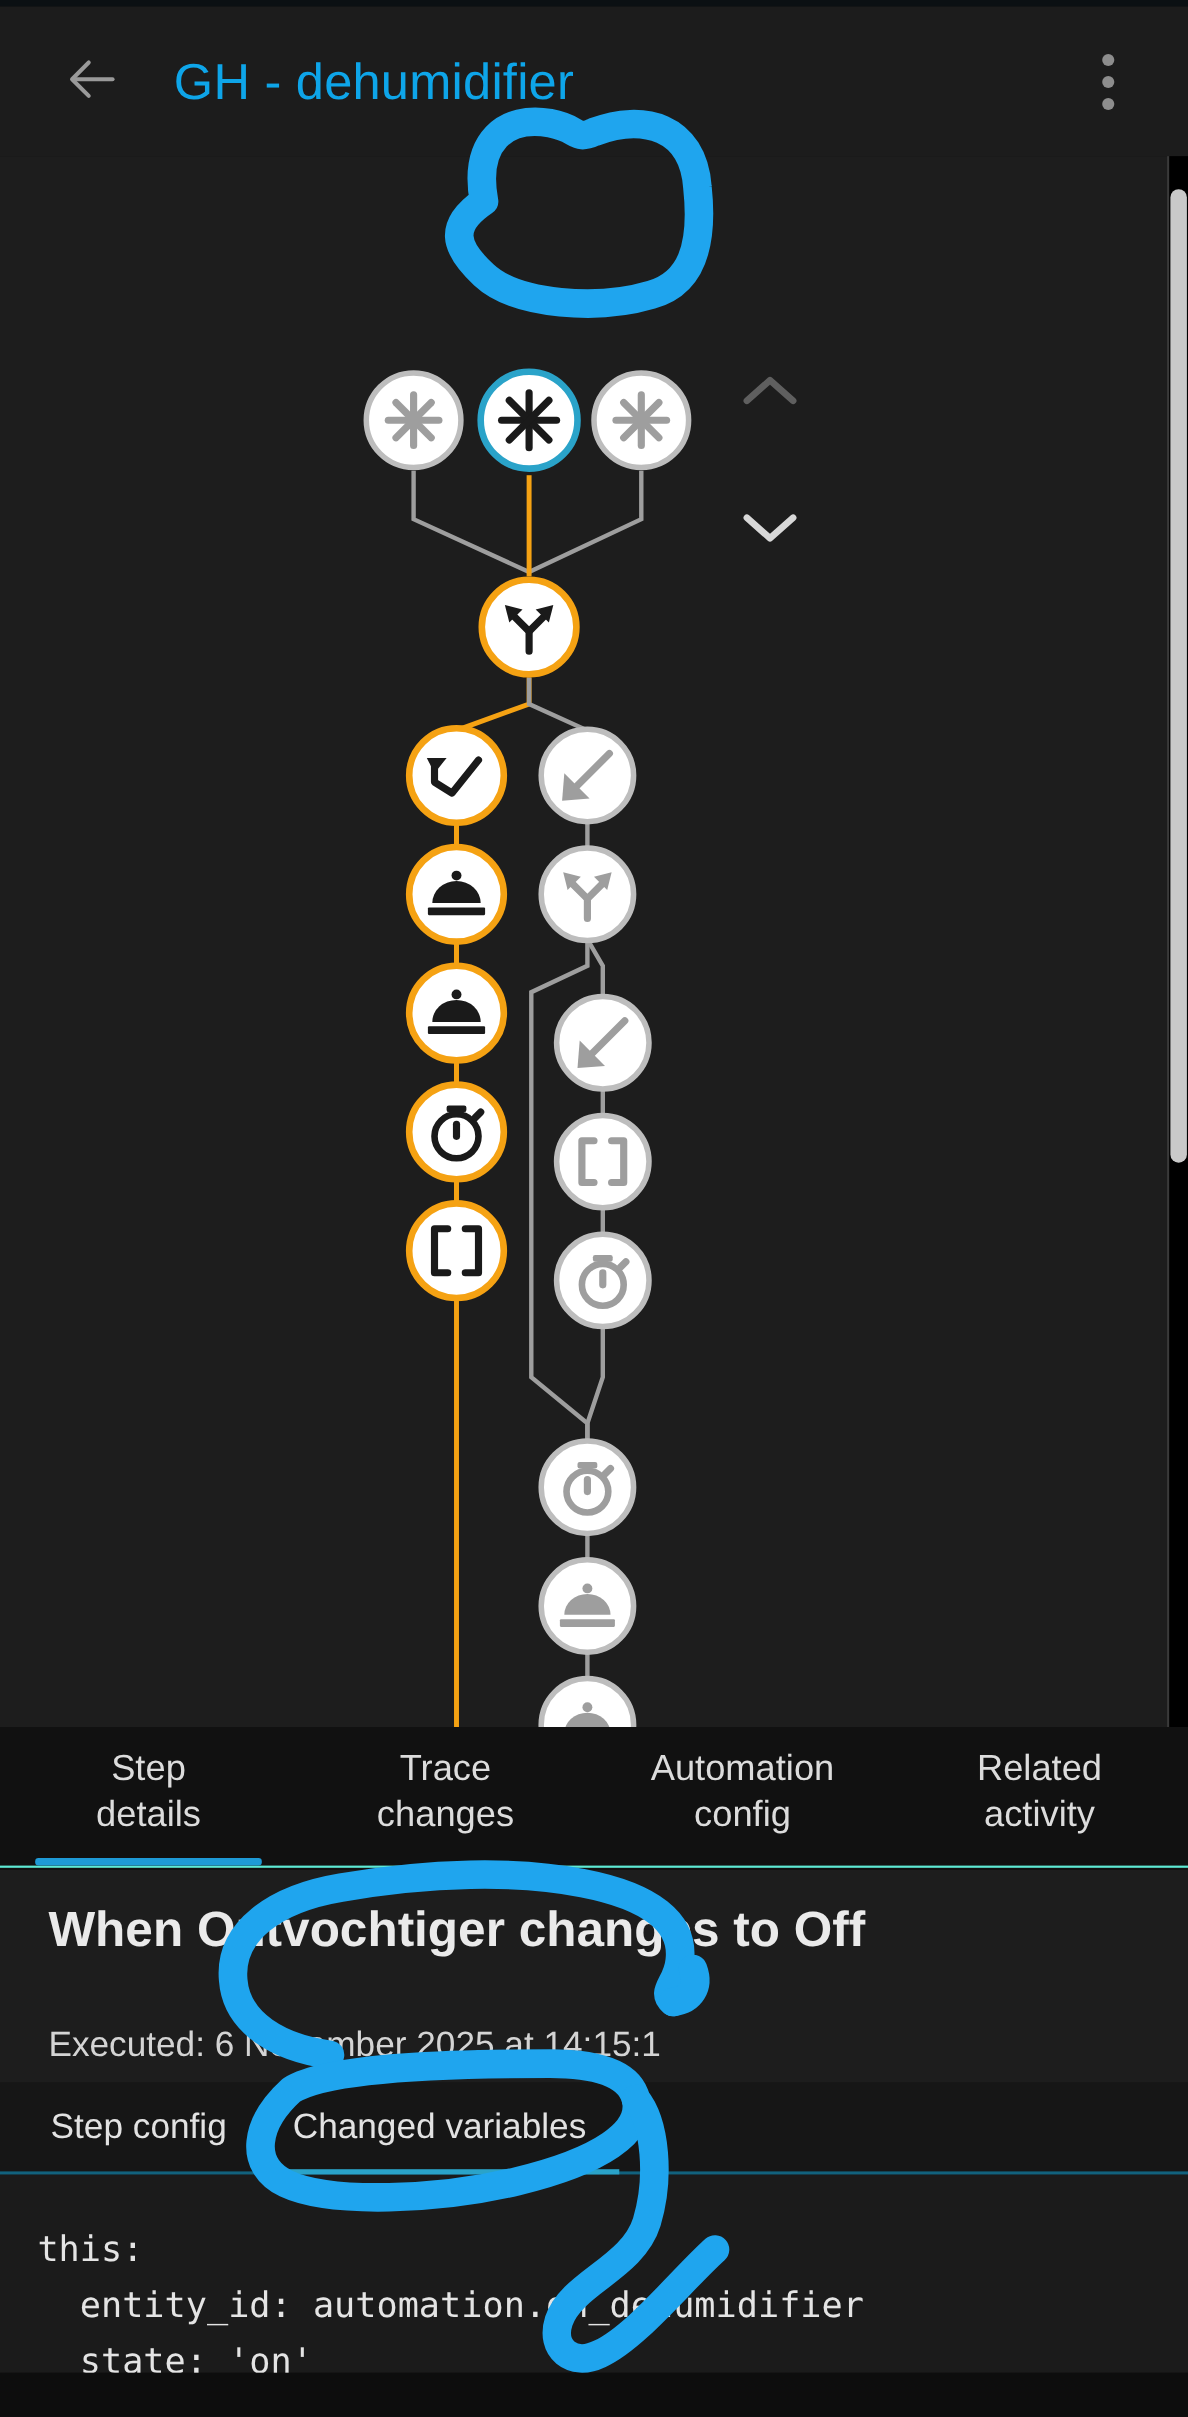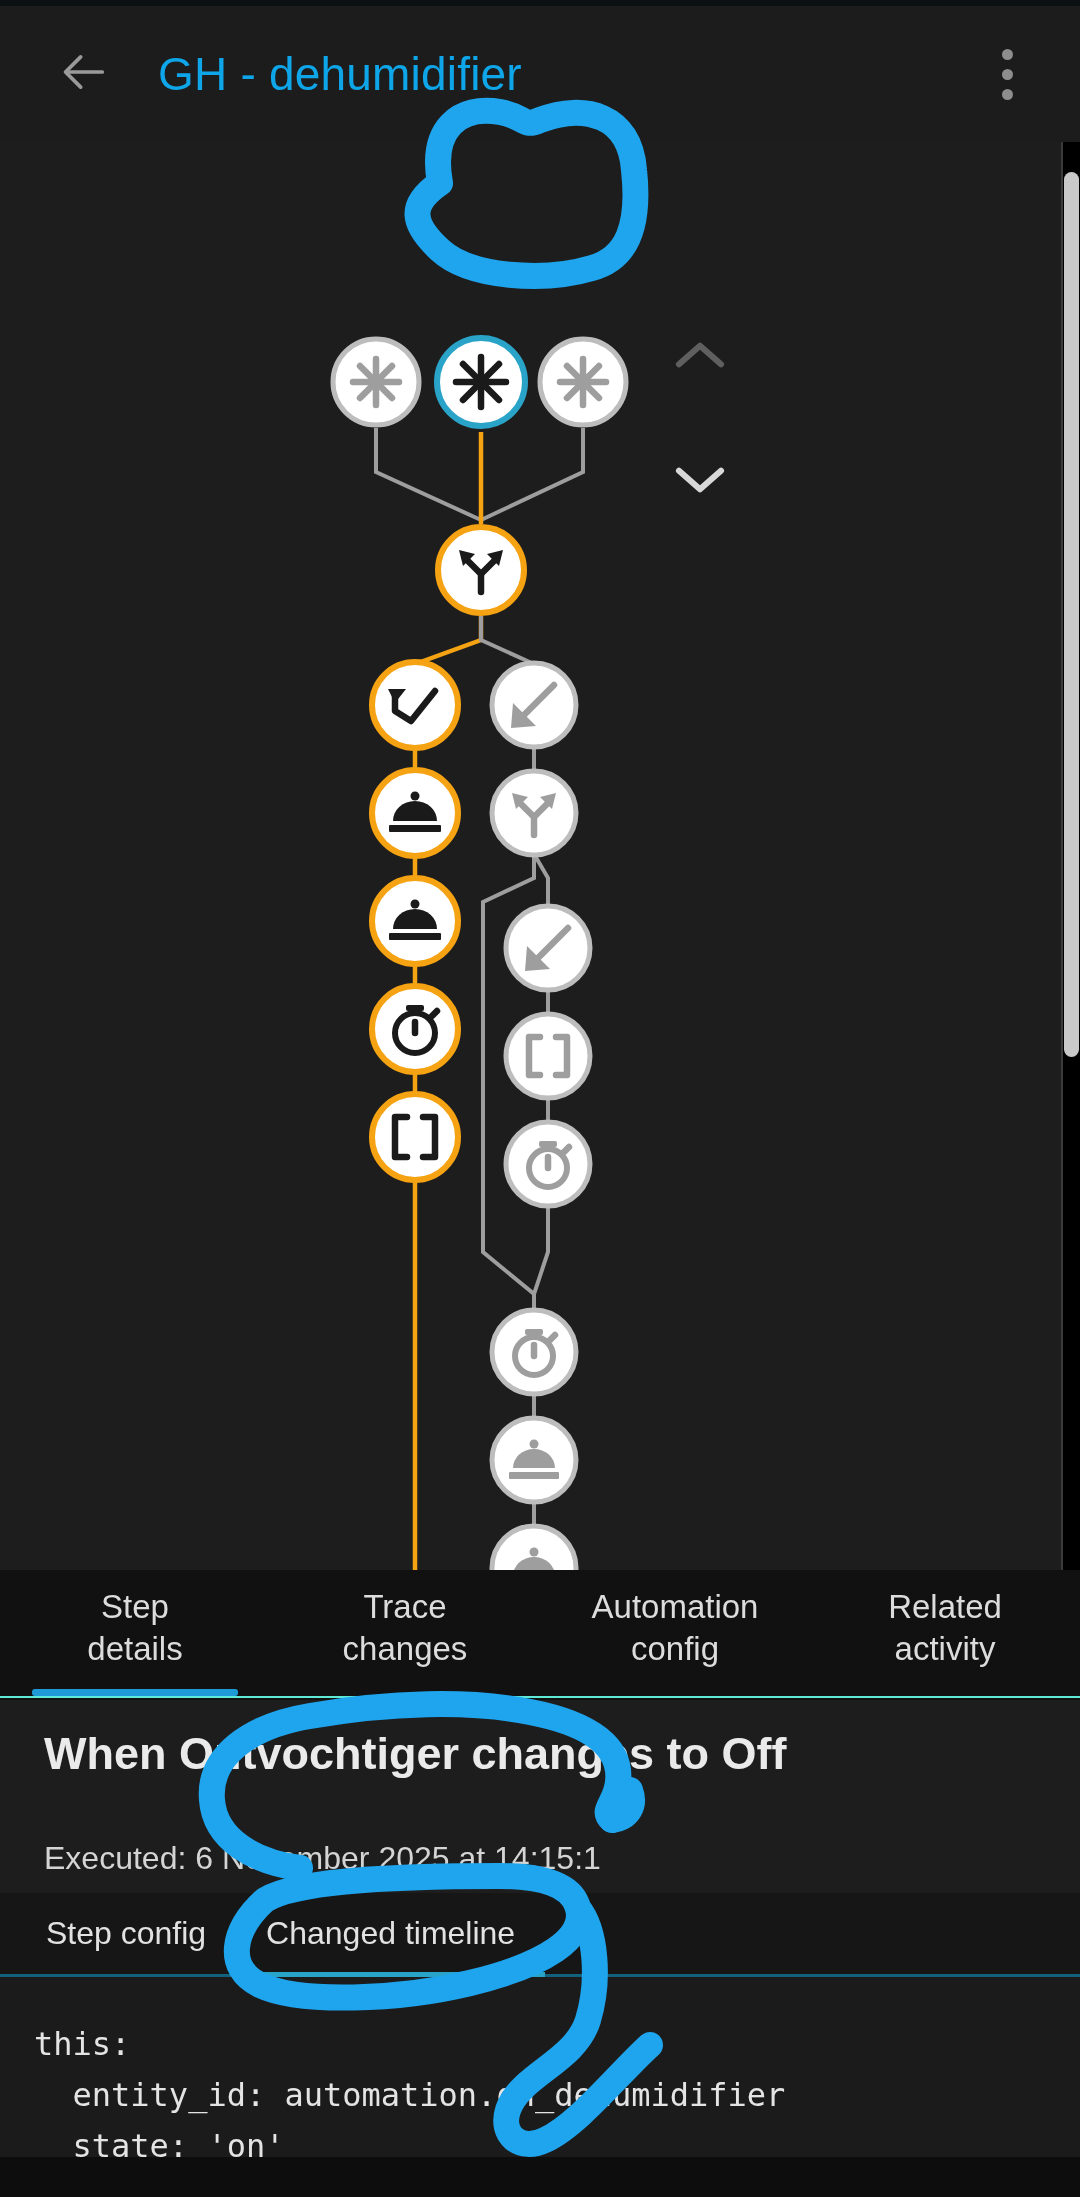--- a/index.html
+++ b/index.html
@@ -460,21 +460,21 @@
     </div>
   </div>
 
   <div class="detail">
     <div class="detail-title">When Ontvochtiger changes to Off</div>
     <div class="detail-executed">Executed: 6 November 2025 at 14:15:1</div>
   </div>
 
   <div class="subtabs">
     <div class="subtab">Step config</div>
-    <div class="subtab active">Changed timeline</div>
+    <div class="subtab active">Changed variables</div>
   </div>
 
   <div class="codeblock">
     <pre>this:
   entity_id: automation.gh_dehumidifier
   state: 'on'</pre>
   </div>
 
   <div class="bottom-bar"></div>
 

